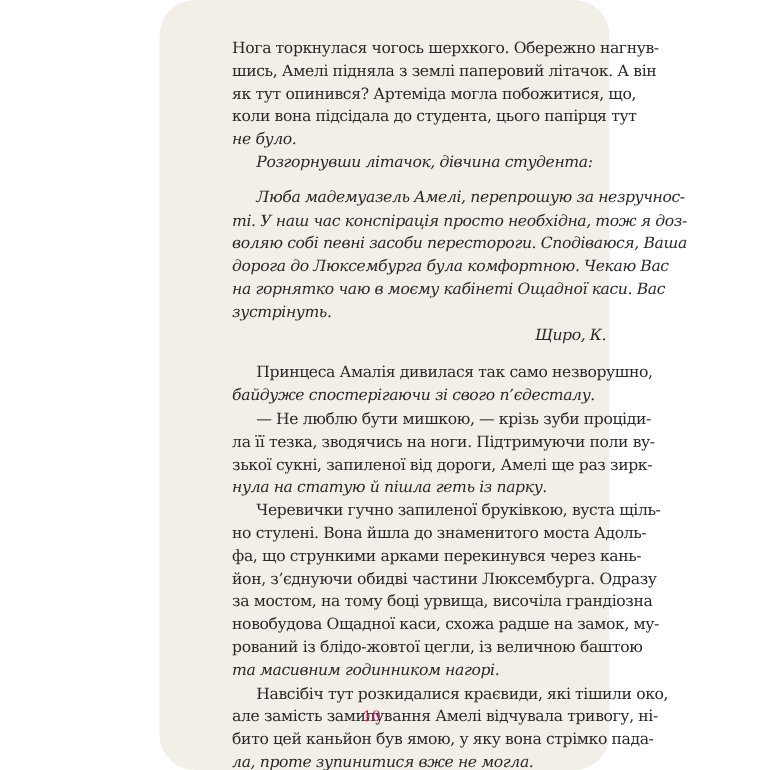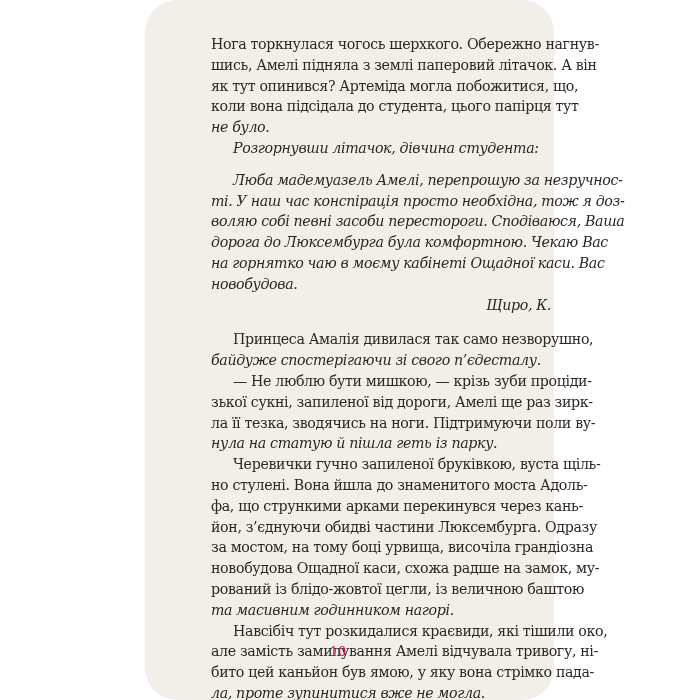--- a/index.html
+++ b/index.html
@@ -87,33 +87,33 @@
     <div>
       <span class="line indent last">Розгорнувши літачок, дівчина студента:</span>
     </div>
 
     <div class="letter-block italic">
       <span class="line indent">Люба мадемуазель Амелі, перепрошую за незручнос-</span>
       <span class="line">ті. У наш час конспірація просто необхідна, тож я доз-</span>
       <span class="line">воляю собі певні засоби перестороги. Сподіваюся, Ваша</span>
       <span class="line">дорога до Люксембурга була комфортною. Чекаю Вас</span>
       <span class="line">на горнятко чаю в моєму кабінеті Ощадної каси. Вас</span>
-      <span class="line last">новобудова.</span>
+      <span class="line last">зустрінуть.</span>
       <span class="signature">Щиро, К.</span>
     </div>
 
     <div class="after-letter">
       <span class="line indent">Принцеса Амалія дивилася так само незворушно,</span>
       <span class="line last">байдуже спостерігаючи зі свого п’єдесталу.</span>
     </div>
 
     <div>
       <span class="line indent">— Не люблю бути мишкою, — крізь зуби проціди-</span>
+      <span class="line">ла її тезка, зводячись на ноги. Підтримуючи поли ву-</span>
       <span class="line">зької сукні, запиленої від дороги, Амелі ще раз зирк-</span>
-      <span class="line">ла її тезка, зводячись на ноги. Підтримуючи поли ву-</span>
       <span class="line last">нула на статую й пішла геть із парку.</span>
     </div>
 
     <div>
       <span class="line indent">Черевички гучно запиленої бруківкою, вуста щіль-</span>
       <span class="line">но стулені. Вона йшла до знаменитого моста Адоль-</span>
       <span class="line">фа, що стрункими арками перекинувся через кань-</span>
       <span class="line">йон, з’єднуючи обидві частини Люксембурга. Одразу</span>
       <span class="line">за мостом, на тому боці урвища, височіла грандіозна</span>
       <span class="line">новобудова Ощадної каси, схожа радше на замок, му-</span>

